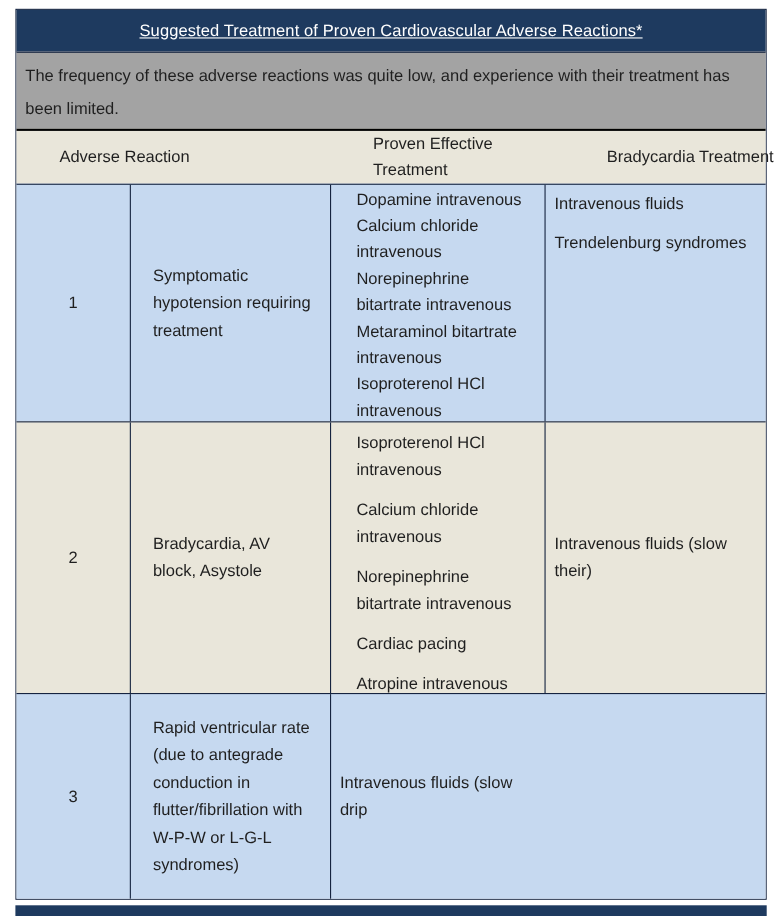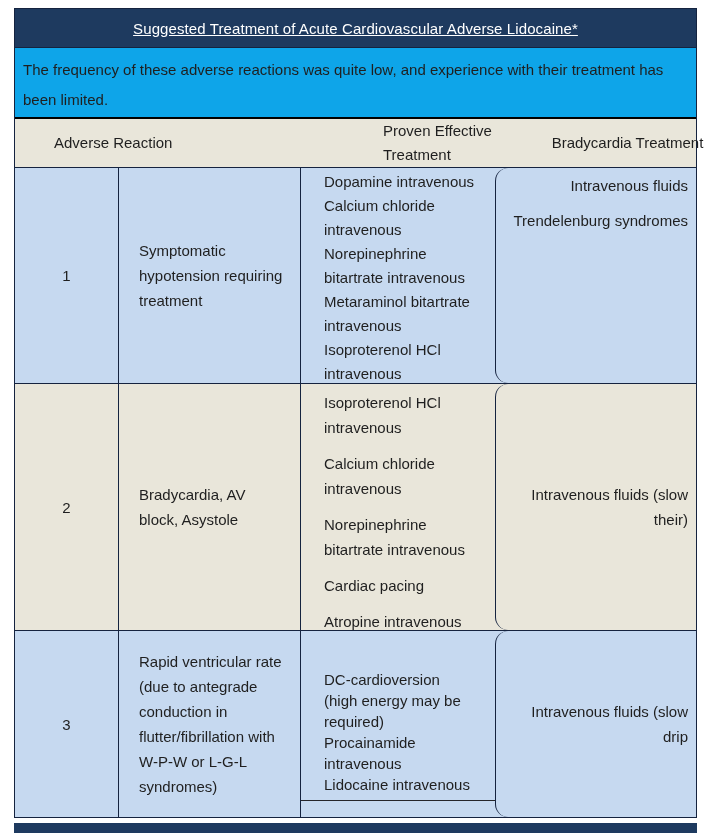--- a/index.html
+++ b/index.html
@@ -11,31 +11,31 @@
   .tbl{
     position:absolute;left:14px;top:8px;width:683px;box-sizing:border-box;
     border:1px solid #15233f;
   }
   .titlebar{
     height:38px;background:#1e3a5f;color:#ffffff;
     display:flex;align-items:center;justify-content:center;
   }
   .titlebar .t{text-decoration:underline;letter-spacing:.1px;}
   .intro{
-    height:70px;background:#0ea5e9;border-top:1px solid #15233f;
+    height:70px;background:#a3a3a3;border-top:1px solid #15233f;
     box-sizing:border-box;padding:7px 28px 0 8px;line-height:30px;
   }
   .intro .txt{max-width:645px;}
   .hdr{
     height:50px;background:#e9e6da;border-top:2px solid #000000;
     box-sizing:border-box;display:grid;grid-template-columns:285px 195px 201px;padding-left:32px;
   }
   .hdr .h{box-sizing:border-box;display:flex;align-items:center;line-height:24px;}
   .h-adverse{padding-left:7px;}
-  .h-proven{padding:0 18px 0 7px;margin-left:44px;}
+  .h-proven{padding:0 18px 0 7px;}
   .h-supportive{justify-content:center;text-align:center;}
   .brow{
     box-sizing:border-box;border-top:1px solid #15233f;
     display:grid;grid-template-columns:103px 182px 195px 201px;
   }
   .r1{height:216px;background:#c6d9f0;}
   .r2{height:247px;background:#e9e6da;}
   .r3{height:187px;background:#c6d9f0;}
   .c{box-sizing:border-box;overflow:hidden;position:relative;}
   .c + .c{border-left:1px solid #15233f;}
@@ -43,40 +43,40 @@
   .reaction{
     display:flex;flex-direction:column;justify-content:center;
     padding:4px 12px 4px 20px;line-height:25px;
   }
   .proven{padding:2px 18px 2px 23px;line-height:24px;}
   .r2 .proven{padding-top:6px;line-height:25px;}
   .r2 .proven .li{margin-bottom:11px;}
   .r2 .proven .li:last-child{margin-bottom:0;}
   .r3 .proven{padding-top:38px;line-height:21px;}
   .r3 .proven .li:first-child{margin-bottom:48px;line-height:23px;}
-  .supportive{text-align:right;line-height:25px;padding:5px 8px;border-radius:13px;}
+  .supportive{text-align:left;line-height:25px;padding:5px 8px;}
   .r1 .supportive .li{margin-bottom:10px;}
   .r2 .supportive,.r3 .supportive{
     display:flex;flex-direction:column;justify-content:center;
   }
   .pagebreak-line{
     position:absolute;left:0;right:0;bottom:16px;border-top:1px solid #26262a;
   }
   .botbar{
     position:absolute;left:14px;top:823px;width:683px;height:10px;background:#1e3a5f;
   }
 </style>
 </head>
 <body>
 
 <div class="sheet">
   <div class="tbl">
 
     <div class="titlebar">
-      <span class="t">Suggested Treatment of Acute Cardiovascular Adverse Lidocaine*</span>
+      <span class="t">Suggested Treatment of Proven Cardiovascular Adverse Reactions*</span>
     </div>
 
     <div class="intro">
       <div class="txt">The frequency of these adverse reactions was quite low, and experience with their treatment has been limited.</div>
     </div>
 
     <div class="hdr">
       <div class="h h-adverse">Adverse Reaction</div>
       <div class="h h-proven">Proven Effective Treatment</div>
       <div class="h h-supportive">Bradycardia Treatment</div>
@@ -115,26 +115,20 @@
       <div class="c supportive">
           <div class="li">Intravenous fluids (slow their)</div>
         </div>
     </div>
 
     <div class="brow r3">
       <div class="c num">3</div>
       <div class="c reaction">
         <div>Rapid ventricular rate (due to antegrade conduction in flutter/fibrillation with W-P-W or L-G-L syndromes)</div>
       </div>
-      <div class="c proven">
-        <div class="pagebreak-line"></div>
-      <div class="li">DC-cardioversion (high energy may be required)</div>
-          <div class="li">Procainamide intravenous</div>
-          <div class="li">Lidocaine intravenous</div>
-        </div>
       <div class="c supportive">
           <div class="li">Intravenous fluids (slow drip</div>
         </div>
     </div>
 
   </div>
 
   <div class="botbar"></div>
 </div>
 

